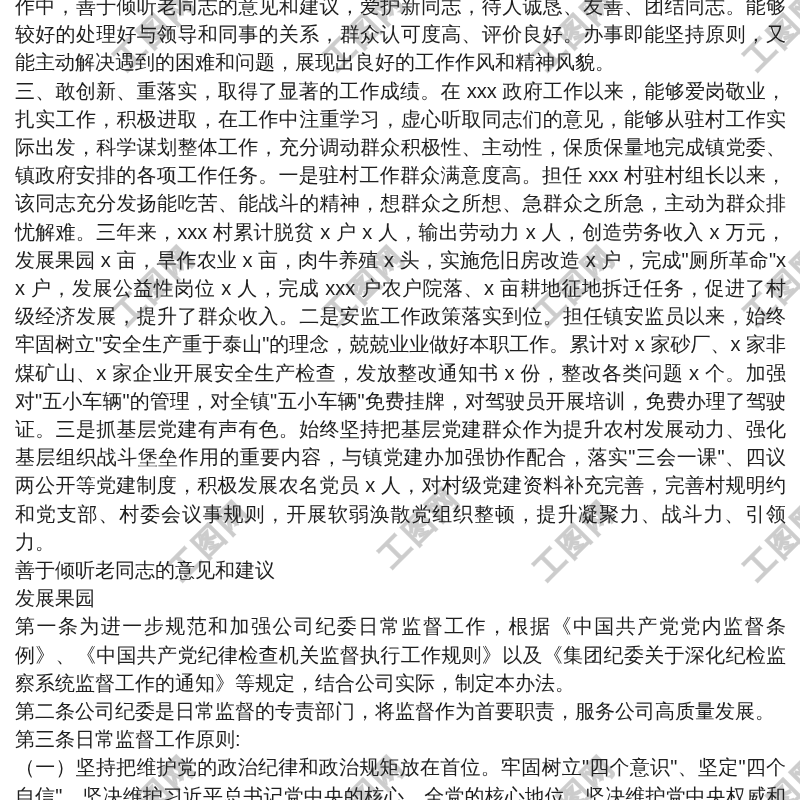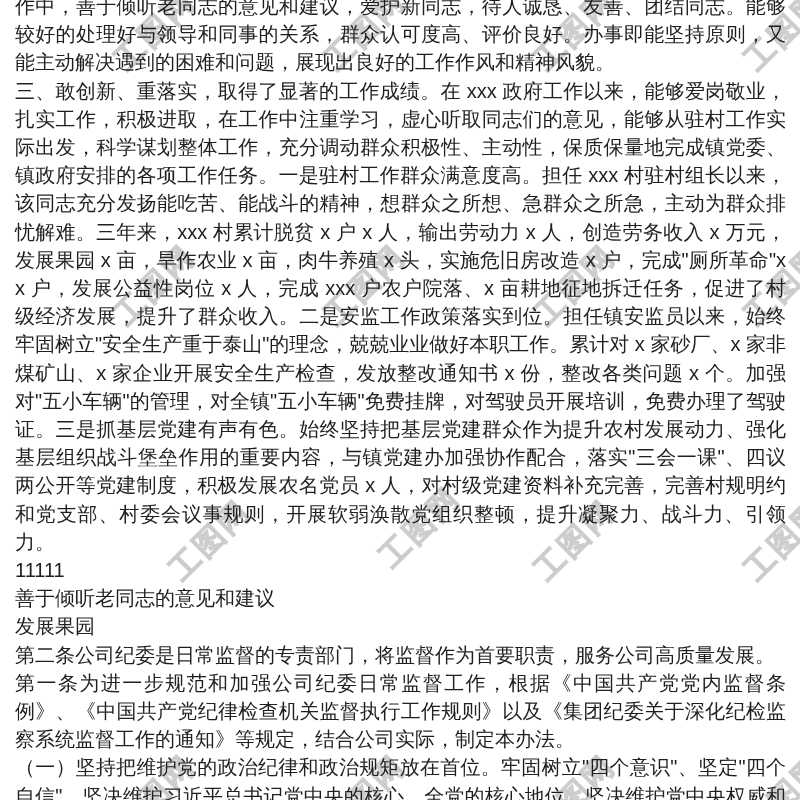--- a/index.html
+++ b/index.html
@@ -52,21 +52,21 @@
     <span class="wm" style="left:715px;top:518px;">工图网</span>
     <span class="wm" style="left:85px;top:773px;">工图网</span>
     <span class="wm" style="left:295px;top:773px;">工图网</span>
     <span class="wm" style="left:505px;top:773px;">工图网</span>
     <span class="wm" style="left:715px;top:773px;">工图网</span>
   </div>
 
   <div class="content">
     <p>作中，善于倾听老同志的意见和建议，爱护新同志，待人诚恳、友善、团结同志。能够较好的处理好与领导和同事的关系，群众认可度高、评价良好。办事即能坚持原则，又能主动解决遇到的困难和问题，展现出良好的工作作风和精神风貌。</p>
     <p>三、敢创新、重落实，取得了显著的工作成绩。在 xxx 政府工作以来，能够爱岗敬业，扎实工作，积极进取，在工作中注重学习，虚心听取同志们的意见，能够从驻村工作实际出发，科学谋划整体工作，充分调动群众积极性、主动性，保质保量地完成镇党委、镇政府安排的各项工作任务。一是驻村工作群众满意度高。担任 xxx 村驻村组长以来，该同志充分发扬能吃苦、能战斗的精神，想群众之所想、急群众之所急，主动为群众排忧解难。三年来，xxx 村累计脱贫 x 户 x 人，输出劳动力 x 人，创造劳务收入 x 万元，发展果园 x 亩，旱作农业 x 亩，肉牛养殖 x 头，实施危旧房改造 x 户，完成"厕所革命"xx 户，发展公益性岗位 x 人，完成 xxx 户农户院落、x 亩耕地征地拆迁任务，促进了村级经济发展，提升了群众收入。二是安监工作政策落实到位。担任镇安监员以来，始终牢固树立"安全生产重于泰山"的理念，兢兢业业做好本职工作。累计对 x 家砂厂、x 家非煤矿山、x 家企业开展安全生产检查，发放整改通知书 x 份，整改各类问题 x 个。加强对"五小车辆"的管理，对全镇"五小车辆"免费挂牌，对驾驶员开展培训，免费办理了驾驶证。三是抓基层党建有声有色。始终坚持把基层党建群众作为提升农村发展动力、强化基层组织战斗堡垒作用的重要内容，与镇党建办加强协作配合，落实"三会一课"、四议两公开等党建制度，积极发展农名党员 x 人，对村级党建资料补充完善，完善村规明约和党支部、村委会议事规则，开展软弱涣散党组织整顿，提升凝聚力、战斗力、引领力。</p>
-    <p>11111</p>
     <p>善于倾听老同志的意见和建议</p>
     <p>发展果园</p>
+    <p>第一条为进一步规范和加强公司纪委日常监督工作，根据《中国共产党党内监督条例》、《中国共产党纪律检查机关监督执行工作规则》以及《集团纪委关于深化纪检监察系统监督工作的通知》等规定，结合公司实际，制定本办法。</p>
     <p>第二条公司纪委是日常监督的专责部门，将监督作为首要职责，服务公司高质量发展。</p>
-    <p>第一条为进一步规范和加强公司纪委日常监督工作，根据《中国共产党党内监督条例》、《中国共产党纪律检查机关监督执行工作规则》以及《集团纪委关于深化纪检监察系统监督工作的通知》等规定，结合公司实际，制定本办法。</p>
+    <p>第三条日常监督工作原则:</p>
     <p>（一）坚持把维护党的政治纪律和政治规矩放在首位。牢固树立"四个意识"、坚定"四个自信"，坚决维护习近平总书记党中央的核心、全党的核心地位，坚决维护党中央权威和集中统一领</p>
   </div>
 
 </div>
 
 </body></html>

